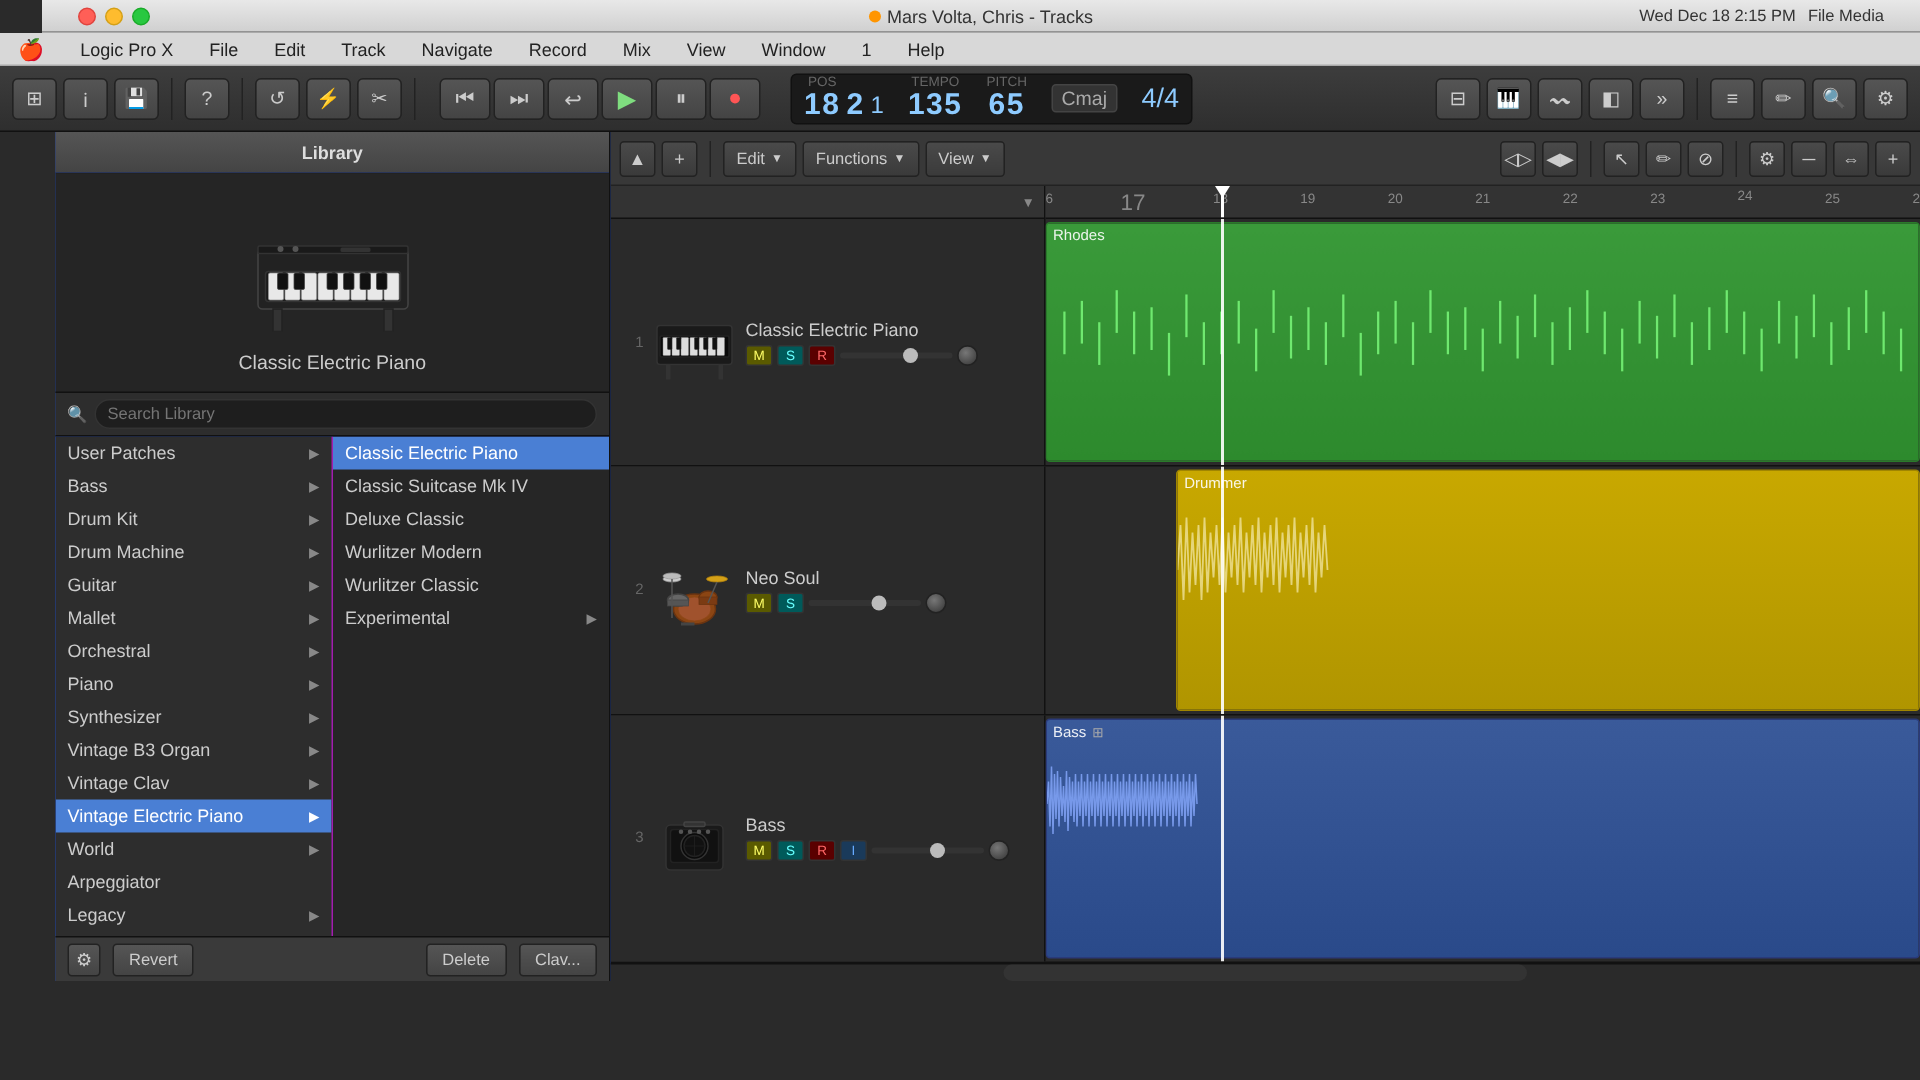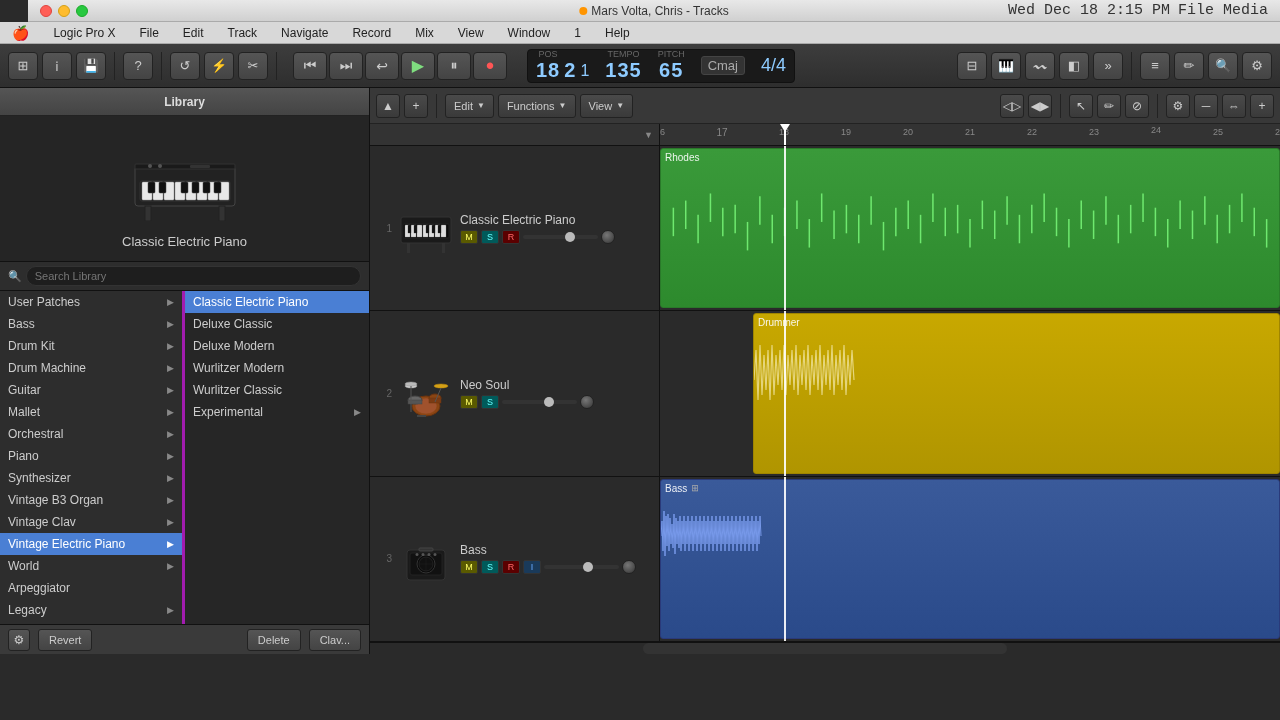--- a/index.html
+++ b/index.html
@@ -12,21 +12,21 @@
       background: #2a2a2a;
       color: #ddd;
     }
 
     
     #titlebar {
       height: 22px;
       background: linear-gradient(to bottom, #e8e8e8, #d0d0d0);
       display: flex;
       align-items: center;
-      padding: 0 12px;
+      padding: 0 24px;
       gap: 6px;
       border-bottom: 1px solid #aaa;
       position: relative;
       margin-left: 28px;
     }
     .traffic-light { width: 12px; height: 12px; border-radius: 50%; cursor: pointer; }
     .tl-red { background: #ff5f57; border: 1px solid #e0443e; }
     .tl-yellow { background: #febc2e; border: 1px solid #d4a017; }
     .tl-green { background: #28c840; border: 1px solid #1aab29; }
     #titlebar-title {
@@ -38,23 +38,22 @@
       display: flex;
       align-items: center;
       gap: 4px;
     }
     .title-dot { width: 8px; height: 8px; background: #ff9500; border-radius: 50%; }
     #titlebar-right {
       margin-left: auto;
       display: flex;
       align-items: flex-end;
       gap: 8px;
-      font-size: 15px;
+      font-size: 11px;
       color: #333;
-      font-family: Liberation Mono, monospace;
     }
     #menubar {
       height: 22px;
       background: #d8d8d8;
       display: flex;
       align-items: center;
       padding: 0 8px;
       gap: 16px;
       font-size: 12px;
       color: #222;
@@ -159,20 +158,21 @@
     }
 
     
     #library {
       width: 370px;
       min-width: 370px;
       background: #1d4ed8;
       border-right: 1px solid #111;
       display: flex;
       flex-direction: column;
+      margin-left: 37px;
     }
     #library-header {
       height: 28px;
       background: linear-gradient(to bottom, #555, #444);
       display: flex;
       align-items: center;
       justify-content: center;
       border-bottom: 1px solid #222;
       font-size: 12px;
       font-weight: bold;
@@ -220,21 +220,21 @@
     .search-icon { color: #777; font-size: 11px; }
     #library-content {
       display: flex;
       flex: 1;
       overflow: hidden;
     }
     #category-list {
       width: 185px;
       background: #2d2d2d;
       overflow-y: auto;
-      border-right: 3px solid #a21caf;
+      border-right: 1px solid #a21caf;
     }
     .cat-item {
       height: 22px;
       display: flex;
       align-items: center;
       padding: 0 8px;
       cursor: pointer;
       color: #ccc;
       font-size: 12px;
       justify-content: space-between;
@@ -718,24 +718,24 @@
             <span>Legacy</span>
             <span class="arrow">▶</span>
           </div>
         </div>
       <div id="patch-list">
 
           <div class="patch-item active">
             <span>Classic Electric Piano</span>
           </div>
           <div class="patch-item">
+            <span>Classic Suitcase Mk IV</span>
+          </div>
+          <div class="patch-item">
             <span>Deluxe Classic</span>
-          </div>
-          <div class="patch-item">
-            <span>Deluxe Modern</span>
           </div>
           <div class="patch-item">
             <span>Wurlitzer Modern</span>
           </div>
           <div class="patch-item">
             <span>Wurlitzer Classic</span>
           </div>
           <div class="patch-item">
             <span>Experimental</span>
             <span class="arrow">▶</span>
@@ -789,21 +789,21 @@
       <div id="timeline-row">
         <div id="timeline-left-spacer">
           <span style="font-size:9px;color:#888;">▼</span>
         </div>
         <div id="timeline-ruler-area" style="position: relative;">
 
         <div style="position: absolute; left: 0%; top: 0px; display: flex; flex-direction: column; align-items: center;">
               <span style="font-size:9px;color:#888;position:absolute;top:3px;">16</span>
             </div>
             <div style="position: absolute; left: 10%; top: 0px; display: flex; flex-direction: column; align-items: center;">
-              <span style="font-size:10px;color:#888;position:absolute;top:3px;text-align:center;">17</span>
+              <span style="font-size:15px;color:#888;position:absolute;top:3px;text-align:center;">17</span>
             </div>
             <div style="position: absolute; left: 20%; top: 0px; display: flex; flex-direction: column; align-items: center;">
               <span style="font-size:9px;color:#888;position:absolute;top:3px;">18</span>
             </div>
             <div style="position: absolute; left: 30%; top: 0px; display: flex; flex-direction: column; align-items: center;">
               <span style="font-size:9px;color:#888;position:absolute;top:3px;">19</span>
             </div>
             <div style="position: absolute; left: 40%; top: 0px; display: flex; flex-direction: column; align-items: center;">
               <span style="font-size:9px;color:#888;position:absolute;top:3px;">20</span>
             </div>

